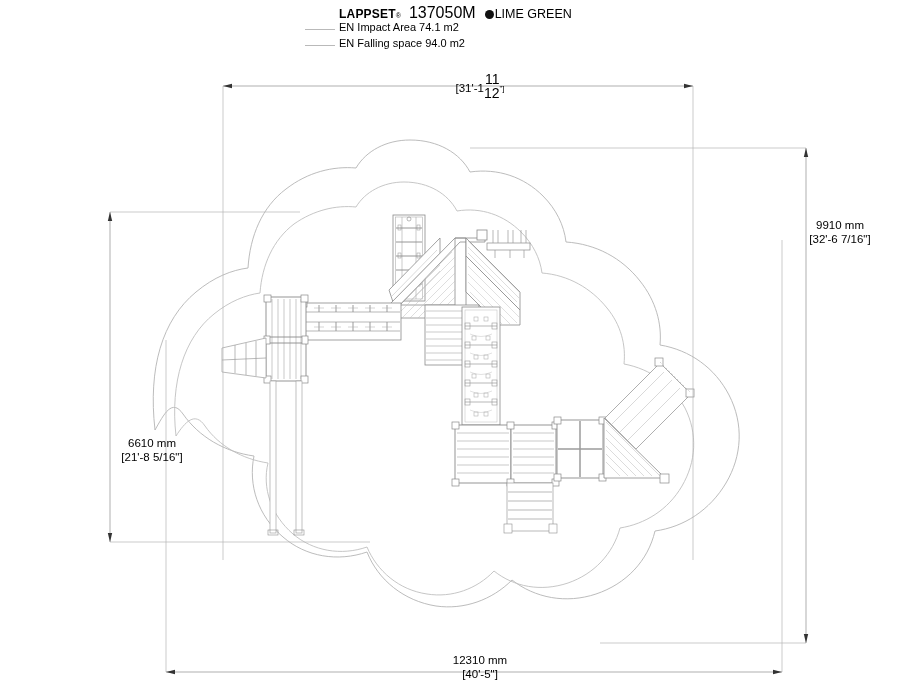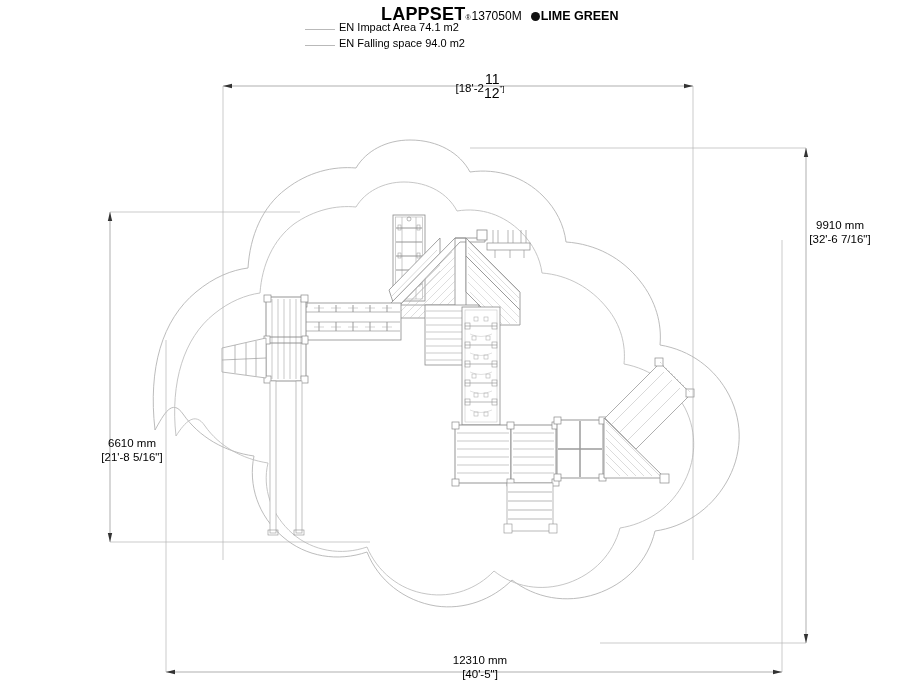--- a/index.html
+++ b/index.html
@@ -9,30 +9,30 @@
     font-family:"Liberation Sans",sans-serif;
     color:#000;
     -webkit-font-smoothing:antialiased;
   }
   .abs{position:absolute;}
 
   
   #header{left:0;top:0;width:920px;height:56px;}
   .hdr-title-row{position:absolute;left:339px;top:4px;white-space:nowrap;}
   .brand{
-    font-weight:bold;font-size:18px;letter-spacing:.2px;
-    display:inline-block;vertical-align:baseline;margin-left:42px;
+    font-weight:bold;font-size:12px;letter-spacing:.2px;
+    display:inline-block;vertical-align:baseline;
   }
   .brand-reg{font-size:7px;vertical-align:baseline;display:inline-block;}
-  .code{font-size:12px;display:inline-block;margin-left:1px;vertical-align:baseline;text-align:right;}
+  .code{font-size:16px;display:inline-block;margin-left:8px;vertical-align:baseline;text-align:right;}
   .colordot{
     display:inline-block;width:9px;height:9px;border-radius:50%;
     background:#111;margin-left:9px;margin-right:1px;vertical-align:-1px;
   }
-  .colorname{font-weight:bold;font-size:12.5px;display:inline-block;vertical-align:baseline;}
+  .colorname{font-weight:normal;font-size:12.5px;display:inline-block;vertical-align:baseline;}
 
   .legend-row{position:absolute;left:339px;white-space:nowrap;font-size:11px;}
   .legend-row.r1{top:21px;}
   .legend-row.r2{top:37px;}
   .legend-swatch{
     position:absolute;width:30px;height:1px;background:#b9b9b9;left:-34px;top:8px;
   }
 
   
   #canvas{left:0;top:0;width:920px;height:690px;}
@@ -48,21 +48,21 @@
     text-align:right;font-size:14px;line-height:1.02;
     margin:0 0px;
   }
   .frac .num{display:block;}
   .frac .den{display:block;}
   .inmark{font-size:8px;vertical-align:0.15em;}
 
   #dim-top-text{left:385px;top:72px;width:190px;}
   #dim-bottom-text{left:385px;top:654px;width:190px;}
   #dim-right-text{left:766px;top:219px;width:148px;}
-  #dim-left-text{left:58px;top:437px;width:148px;}
+  #dim-left-text{left:78px;top:437px;width:148px;}
 </style>
 </head>
 <body>
 
 <div class="abs" id="header">
 
   <div class="hdr-title-row">
     <span class="brand">LAPPSET</span><span class="brand-reg">®</span><span class="code">137050M</span><span class="colordot" style="background: rgb(17, 17, 17);"></span><span class="colorname">LIME GREEN</span>
   </div>
 
@@ -468,21 +468,21 @@
     <path d="M806,643 l-2.2,-9 l4.4,0 z"></path>
 
     <path d="M110,212 l-2.2,9 l4.4,0 z"></path>
     <path d="M110,542 l-2.2,-9 l4.4,0 z"></path>
   </g>
 
 </svg>
 </div>
 
 <div class="dimtext" id="dim-top-text">
-  <div class="l2"><span>[18'-2</span><span class="frac"><span class="num">11</span><span class="den">12</span></span><span class="inmark">"]</span></div>
+  <div class="l2"><span>[31'-1</span><span class="frac"><span class="num">11</span><span class="den">12</span></span><span class="inmark">"]</span></div>
 </div>
 
 <div class="dimtext" id="dim-bottom-text">
   <div>12310 mm</div>
   <div class="l2">[40'-5"]</div>
 </div>
 
 <div class="dimtext" id="dim-right-text">
   <div>9910 mm</div>
   <div class="l2">[32'-6 7/16"]</div>

